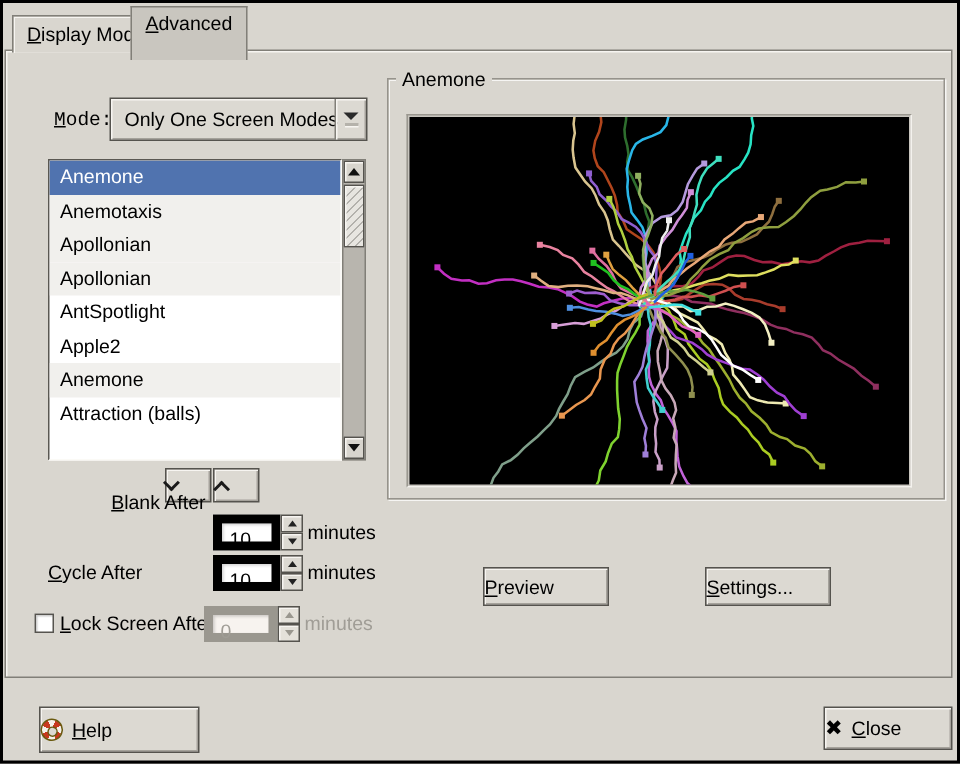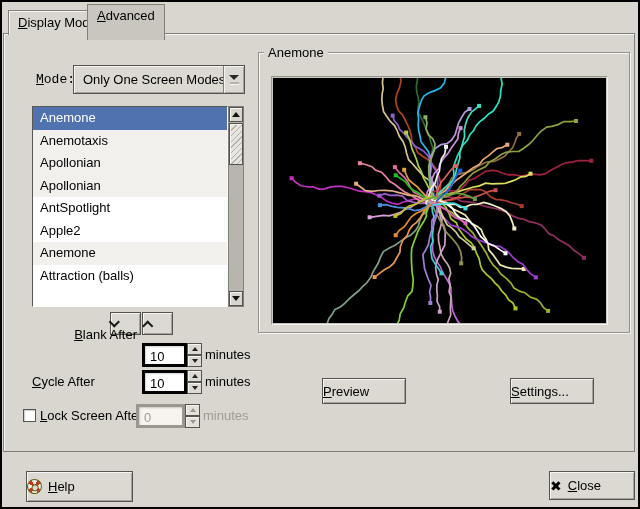--- a/index.html
+++ b/index.html
@@ -56,21 +56,21 @@
       box-shadow:inset 1px 1px 0 var(--hi);}
   .tri-u{width:0;height:0;border-left:4px solid transparent;border-right:4px solid transparent;border-bottom:5px solid #111;}
   .tri-d{width:0;height:0;border-left:4px solid transparent;border-right:4px solid transparent;border-top:5px solid #111;}
 
   
   .chev{width:8px;height:8px;border-left:2px solid #1a1a1a;border-bottom:2px solid #1a1a1a;display:inline-block;}
   .chev.down{transform:rotate(-45deg) translate(1px,-2px);}
   .chev.up{transform:rotate(135deg) translate(1px,-2px);}
 
   
-  .entry{position:absolute;height:24px;background:#fff;border:3px solid #000000;
+  .entry{position:absolute;height:24px;background:#fff;border:6px solid #000000;
       box-shadow:inset 1px 1px 2px rgba(0,0,0,.18);line-height:22px;padding-left:5px;}
   .entry.disabled{background:#f7f3ef;color:#a09d96;border-color:#9a978f;}
   .spin{position:absolute;width:15px;height:24px;display:flex;flex-direction:column;}
   .spin div{flex:1;background:#dcd9d2;border:1px solid var(--bd-dark);
       box-shadow:inset 1px 1px 0 var(--hi);display:flex;align-items:center;justify-content:center;}
   .spin .t{width:0;height:0;border-left:3.5px solid transparent;border-right:3.5px solid transparent;}
   .spin .t.up{border-bottom:4px solid #222;} .spin .t.dn{border-top:4px solid #222;}
   .spin.disabled div{background:#e4e1da;} .spin.disabled .t.up{border-bottom-color:#9a978f;}
   .spin.disabled .t.dn{border-top-color:#9a978f;}
   .gray{color:#a09d96;}
@@ -288,21 +288,21 @@
           <path d="M153.7 118.9 L148.6 113.7 L144.4 108.9 L139.9 105.4 L135.5 101.4 L133.2 96.5 L131.2 91.8" fill="none" stroke="#e0a040" stroke-width="1.7"></path>
           <rect x="129.2" y="89.8" width="4" height="4" fill="#e0a040"></rect>
           <path d="M159.4 127.0 L165.8 126.4 L170.8 125.8 L176.1 125.0 L181.6 125.4 L186.8 127.8 L192.5 130.4" fill="none" stroke="#40e0e0" stroke-width="1.7"></path>
           <rect x="190.5" y="128.4" width="4" height="4" fill="#40e0e0"></rect>
         </svg>
     </div>
 
     <div class="btn" style="left:320px;top:376px;width:84px;height:26px;">
         <span><u>P</u>review</span>
       </div>
-    <div class="btn" style="left:468px;top:376px;width:84px;height:26px;margin-left:40px;">
+    <div class="btn" style="left:468px;top:376px;width:84px;height:26px;">
         <span><u>S</u>ettings...</span>
       </div>
 
     <div class="btn" style="left:24px;top:469px;width:107px;height:31px;">
       <span class="buoy"></span>
       <span><u>H</u>elp</span>
     </div>
     <div class="btn" style="left:547px;top:469px;width:86px;height:29px;">
       <span class="xglyph">✖</span>
       <span><u>C</u>lose</span>

